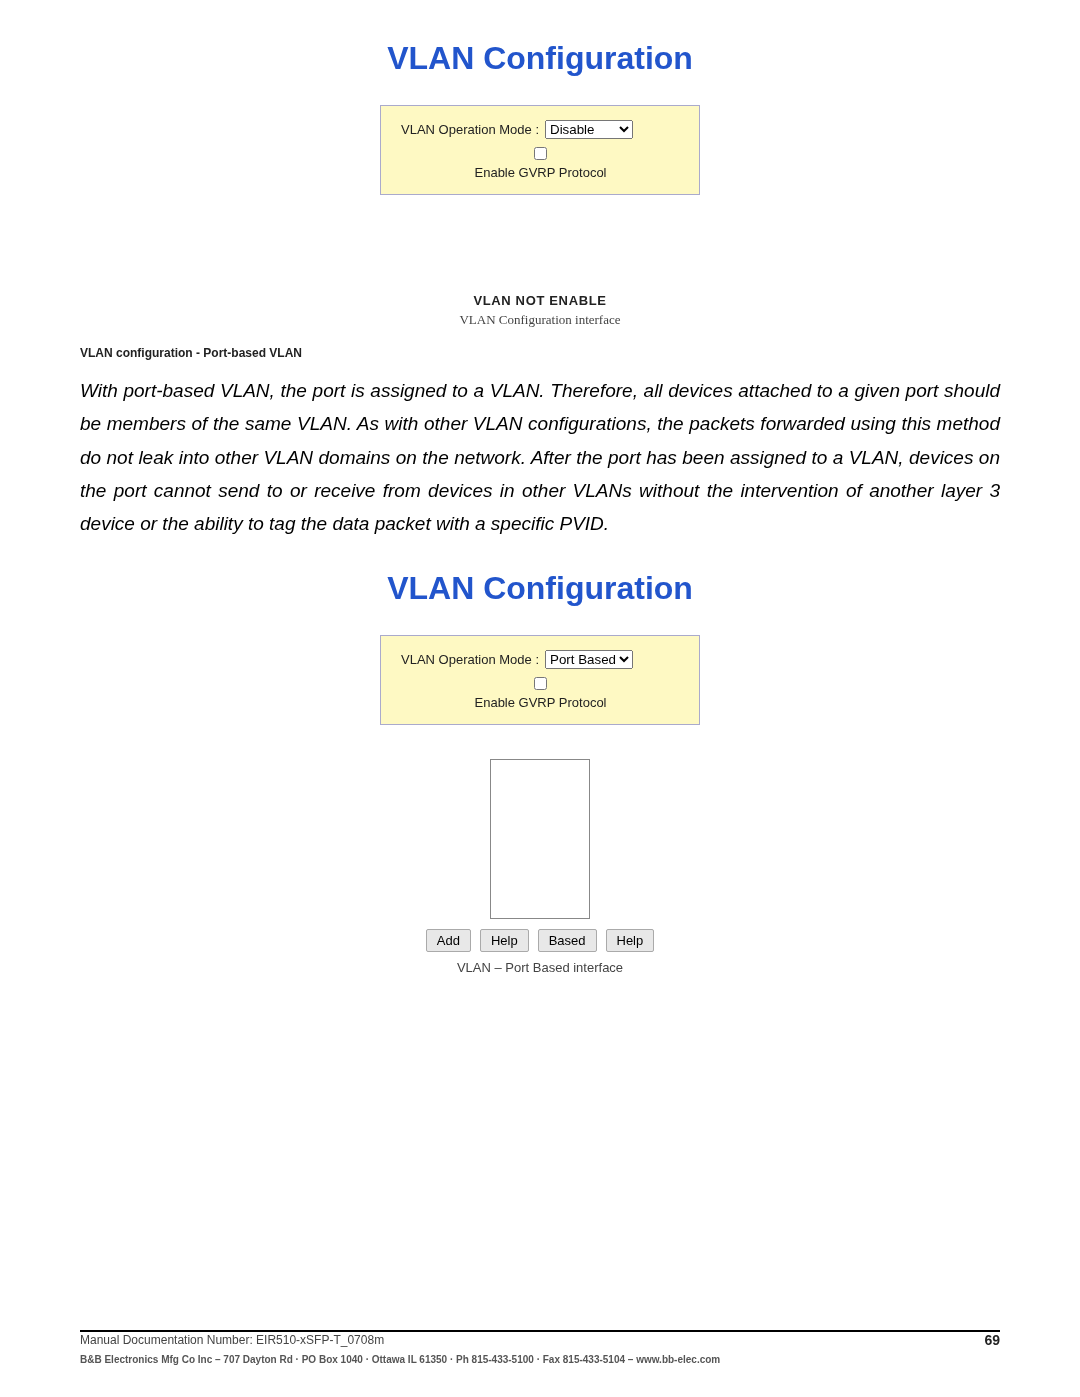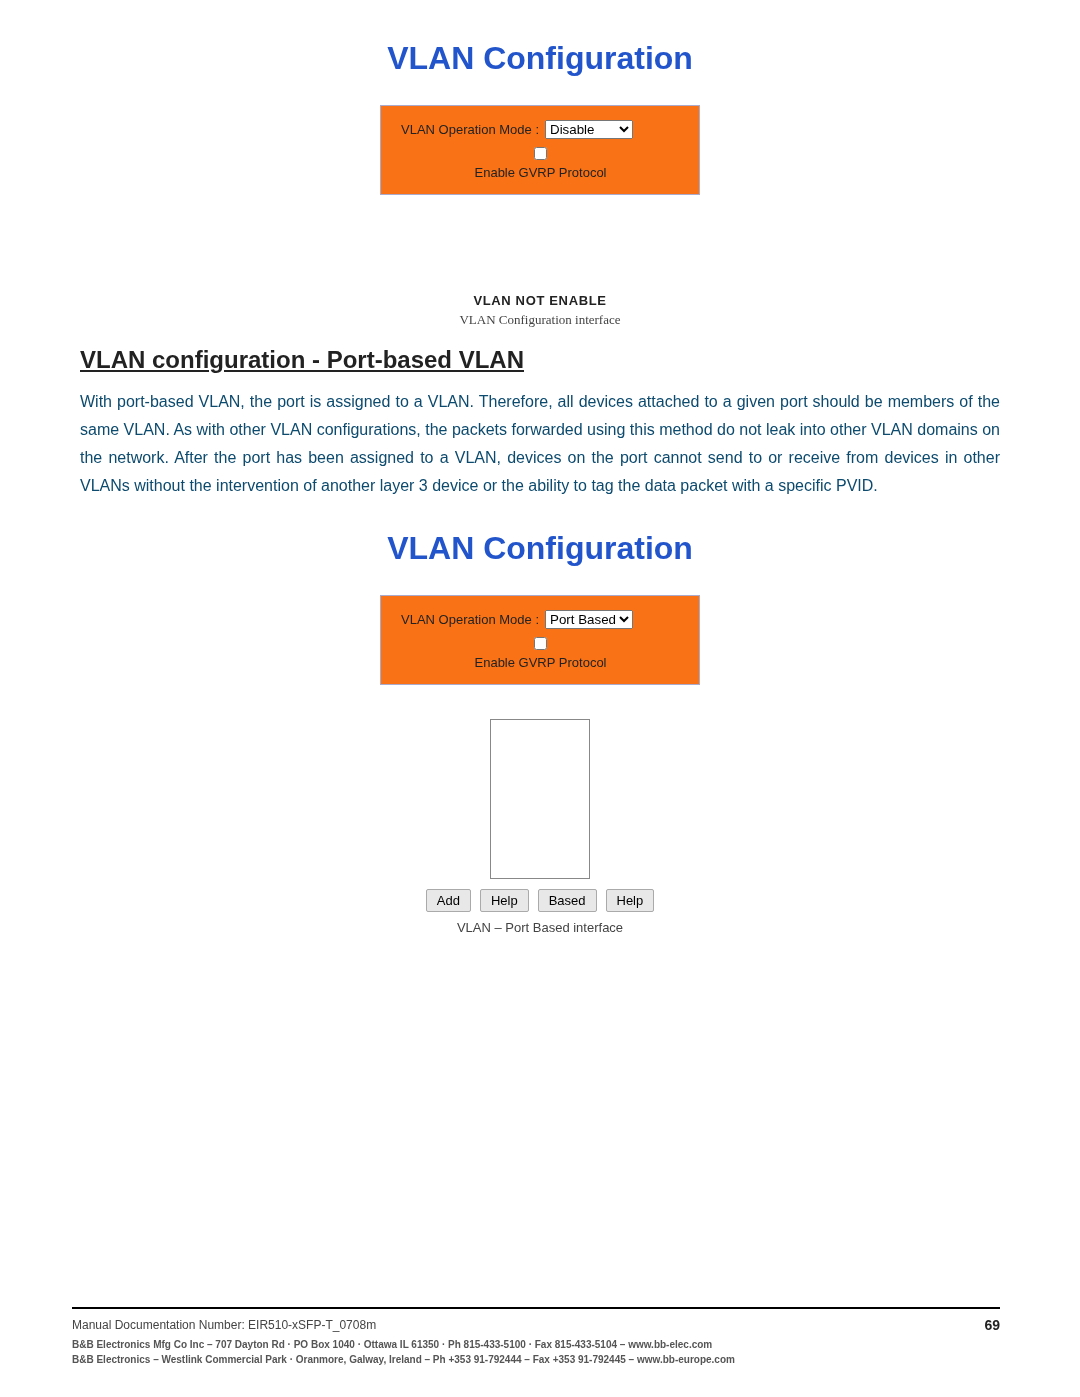--- a/index.html
+++ b/index.html
@@ -29,21 +29,21 @@
       text-align: center;
       font-size: 32px;
       font-weight: bold;
       color: #2255cc;
       margin-bottom: 28px;
       font-family: Arial, sans-serif;
     }
 
     .config-box {
       border: 1px solid #aaaacc;
-      background: #f97316;
+      background: #fef9c3;
       padding: 14px 19px 14px 20px;
       width: 320px;
       margin: 0 auto 10px auto;
     }
 
     .config-box-row {
       display: flex;
       align-items: center;
       margin-bottom: 8px;
       font-size: 13px;
@@ -87,34 +87,34 @@
     }
 
     .vlan-interface-label {
       font-size: 13px;
       color: #444;
       margin-bottom: 18px;
       font-family: Liberation Serif, serif;
     }
 
     .section-heading {
-      font-size: 24px;
+      font-size: 12px;
       font-weight: bold;
       color: #222;
       margin-bottom: 14px;
       margin-top: 10px;
-      text-decoration: underline;
     }
 
     .body-text {
-      font-size: 16px;
-      color: #0c4a6e;
+      font-size: 19px;
+      color: #000000;
       line-height: 1.75;
       text-align: justify;
       margin-bottom: 30px;
+      font-style: italic;
     }
 
     .second-title {
       text-align: center;
       font-size: 32px;
       font-weight: bold;
       color: #2255cc;
       margin-bottom: 28px;
       font-family: Arial, sans-serif;
     }
@@ -148,23 +148,22 @@
       text-align: center;
       font-size: 13px;
       color: #444;
       margin-bottom: 24px;
     }
 
     .page-footer {
       border-top: 2px solid #000;
       position: absolute;
       bottom: 30px;
-      left: 72px;
+      left: 80px;
       right: 80px;
-      padding-top: 8px;
     }
 
     .footer-main-line {
       display: flex;
       justify-content: space-between;
       align-items: center;
       margin-bottom: 4px;
     }
 
     .footer-doc-number {
@@ -252,17 +251,16 @@
 
   <div class="vlan-port-label">VLAN – Port Based interface</div>
 
   <div class="page-footer">
     <div class="footer-main-line">
       <span class="footer-doc-number">Manual Documentation Number: EIR510-xSFP-T_0708m</span>
       <span class="footer-page-number">69</span>
     </div>
     <div class="footer-company-lines">
       <div>B&amp;B Electronics Mfg Co Inc – 707 Dayton Rd · PO Box 1040 · Ottawa IL 61350 · Ph 815-433-5100 · Fax 815-433-5104 – www.bb-elec.com</div>
-      <div>B&amp;B Electronics – Westlink Commercial Park · Oranmore, Galway, Ireland – Ph +353 91-792444 – Fax +353 91-792445 – www.bb-europe.com</div>
     </div>
   </div>
 
 </div>
 
 </body></html>

